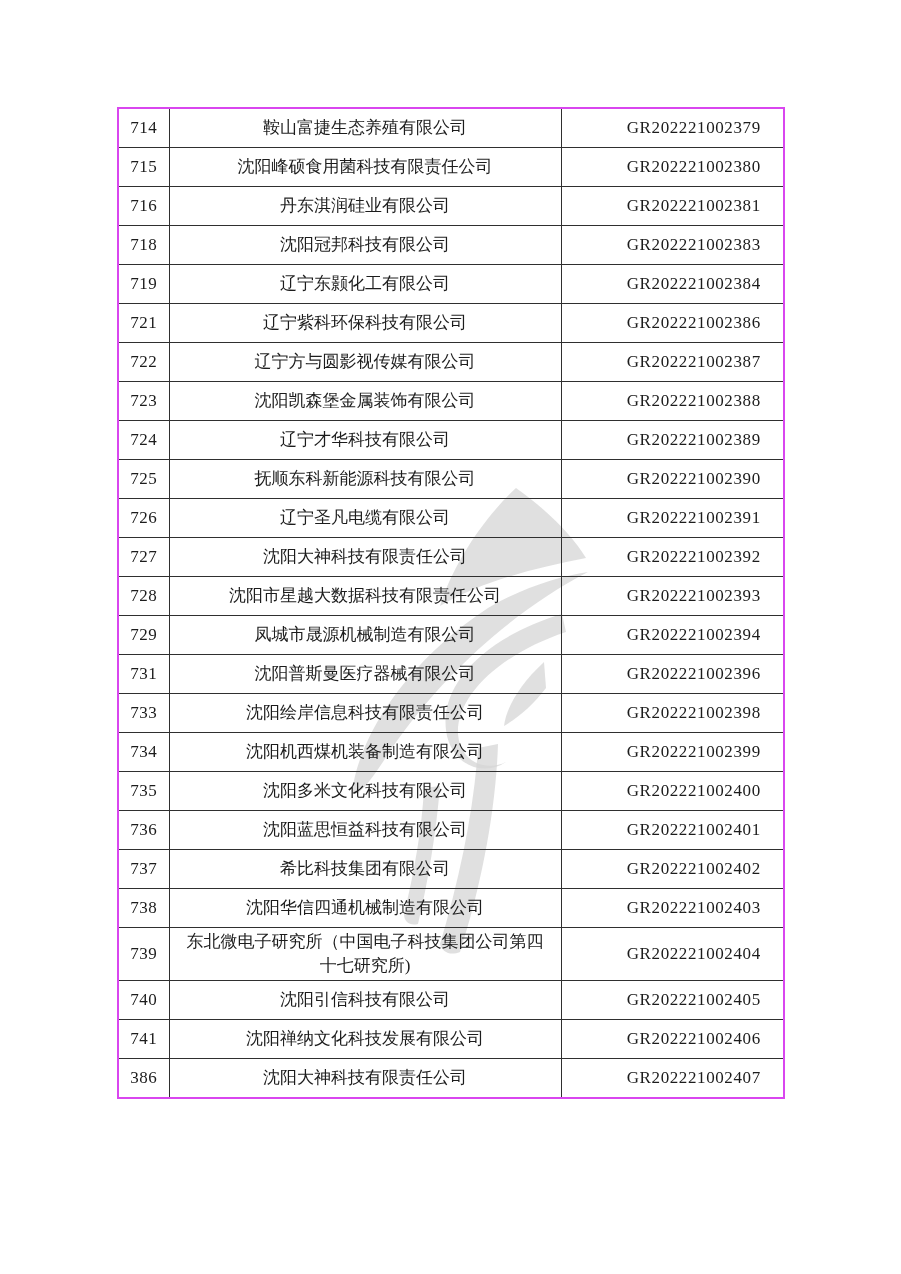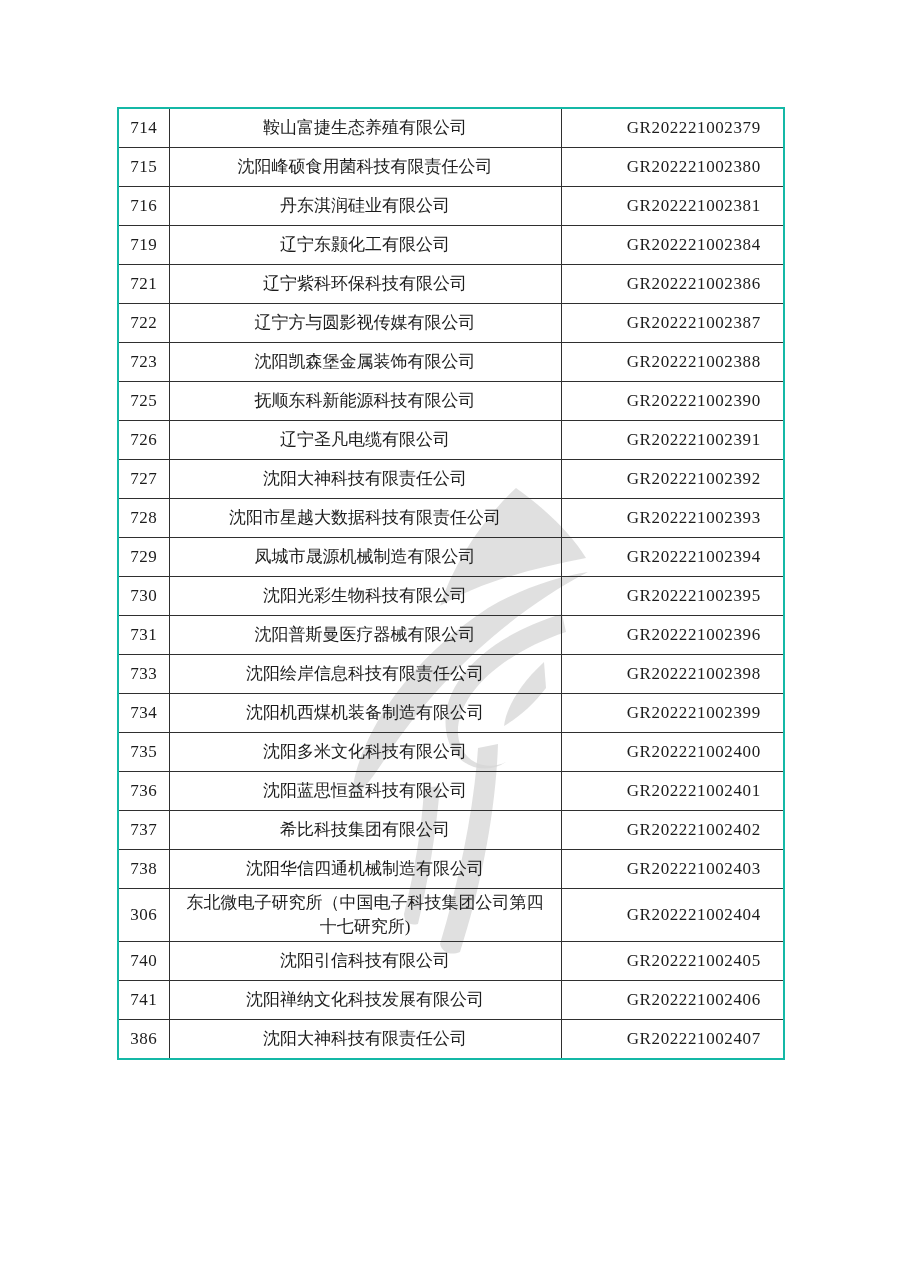--- a/index.html
+++ b/index.html
@@ -40,21 +40,21 @@
     border: 1px solid #2f2f2f;
     height: 34px;
     text-align: center;
     vertical-align: middle;
     font-size: 17px;
     line-height: 24px;
     background: transparent;
     overflow: hidden;
   }
   #list-table {
-    border: 2px solid #14b8a6;
+    border: 2px solid #d946ef;
   }
   td.serial-cell {
     font-size: 17px;
     letter-spacing: 0.5px;
   }
   td.company-cell {
     padding: 2px 16px;
     word-break: break-all;
   }
   td.code-cell {
@@ -102,40 +102,50 @@
           <td class="serial-cell">715</td>
           <td class="company-cell">沈阳峰硕食用菌科技有限责任公司</td>
           <td class="code-cell">GR202221002380</td>
         </tr>
         <tr>
           <td class="serial-cell">716</td>
           <td class="company-cell">丹东淇润硅业有限公司</td>
           <td class="code-cell">GR202221002381</td>
         </tr>
         <tr>
+          <td class="serial-cell">718</td>
+          <td class="company-cell">沈阳冠邦科技有限公司</td>
+          <td class="code-cell">GR202221002383</td>
+        </tr>
+        <tr>
           <td class="serial-cell">719</td>
           <td class="company-cell">辽宁东颢化工有限公司</td>
           <td class="code-cell">GR202221002384</td>
         </tr>
         <tr>
           <td class="serial-cell">721</td>
           <td class="company-cell">辽宁紫科环保科技有限公司</td>
           <td class="code-cell">GR202221002386</td>
         </tr>
         <tr>
           <td class="serial-cell">722</td>
           <td class="company-cell">辽宁方与圆影视传媒有限公司</td>
           <td class="code-cell">GR202221002387</td>
         </tr>
         <tr>
           <td class="serial-cell">723</td>
           <td class="company-cell">沈阳凯森堡金属装饰有限公司</td>
           <td class="code-cell">GR202221002388</td>
         </tr>
         <tr>
+          <td class="serial-cell">724</td>
+          <td class="company-cell">辽宁才华科技有限公司</td>
+          <td class="code-cell">GR202221002389</td>
+        </tr>
+        <tr>
           <td class="serial-cell">725</td>
           <td class="company-cell">抚顺东科新能源科技有限公司</td>
           <td class="code-cell">GR202221002390</td>
         </tr>
         <tr>
           <td class="serial-cell">726</td>
           <td class="company-cell">辽宁圣凡电缆有限公司</td>
           <td class="code-cell">GR202221002391</td>
         </tr>
         <tr>
@@ -147,25 +157,20 @@
           <td class="serial-cell">728</td>
           <td class="company-cell">沈阳市星越大数据科技有限责任公司</td>
           <td class="code-cell">GR202221002393</td>
         </tr>
         <tr>
           <td class="serial-cell">729</td>
           <td class="company-cell">凤城市晟源机械制造有限公司</td>
           <td class="code-cell">GR202221002394</td>
         </tr>
         <tr>
-          <td class="serial-cell">730</td>
-          <td class="company-cell">沈阳光彩生物科技有限公司</td>
-          <td class="code-cell">GR202221002395</td>
-        </tr>
-        <tr>
           <td class="serial-cell">731</td>
           <td class="company-cell">沈阳普斯曼医疗器械有限公司</td>
           <td class="code-cell">GR202221002396</td>
         </tr>
         <tr>
           <td class="serial-cell">733</td>
           <td class="company-cell">沈阳绘岸信息科技有限责任公司</td>
           <td class="code-cell">GR202221002398</td>
         </tr>
         <tr>
@@ -187,21 +192,21 @@
           <td class="serial-cell">737</td>
           <td class="company-cell">希比科技集团有限公司</td>
           <td class="code-cell">GR202221002402</td>
         </tr>
         <tr>
           <td class="serial-cell">738</td>
           <td class="company-cell">沈阳华信四通机械制造有限公司</td>
           <td class="code-cell">GR202221002403</td>
         </tr>
         <tr>
-          <td class="serial-cell">306</td>
+          <td class="serial-cell">739</td>
           <td class="company-cell">东北微电子研究所（中国电子科技集团公司第四十七研究所)</td>
           <td class="code-cell">GR202221002404</td>
         </tr>
         <tr>
           <td class="serial-cell">740</td>
           <td class="company-cell">沈阳引信科技有限公司</td>
           <td class="code-cell">GR202221002405</td>
         </tr>
         <tr>
           <td class="serial-cell">741</td>

